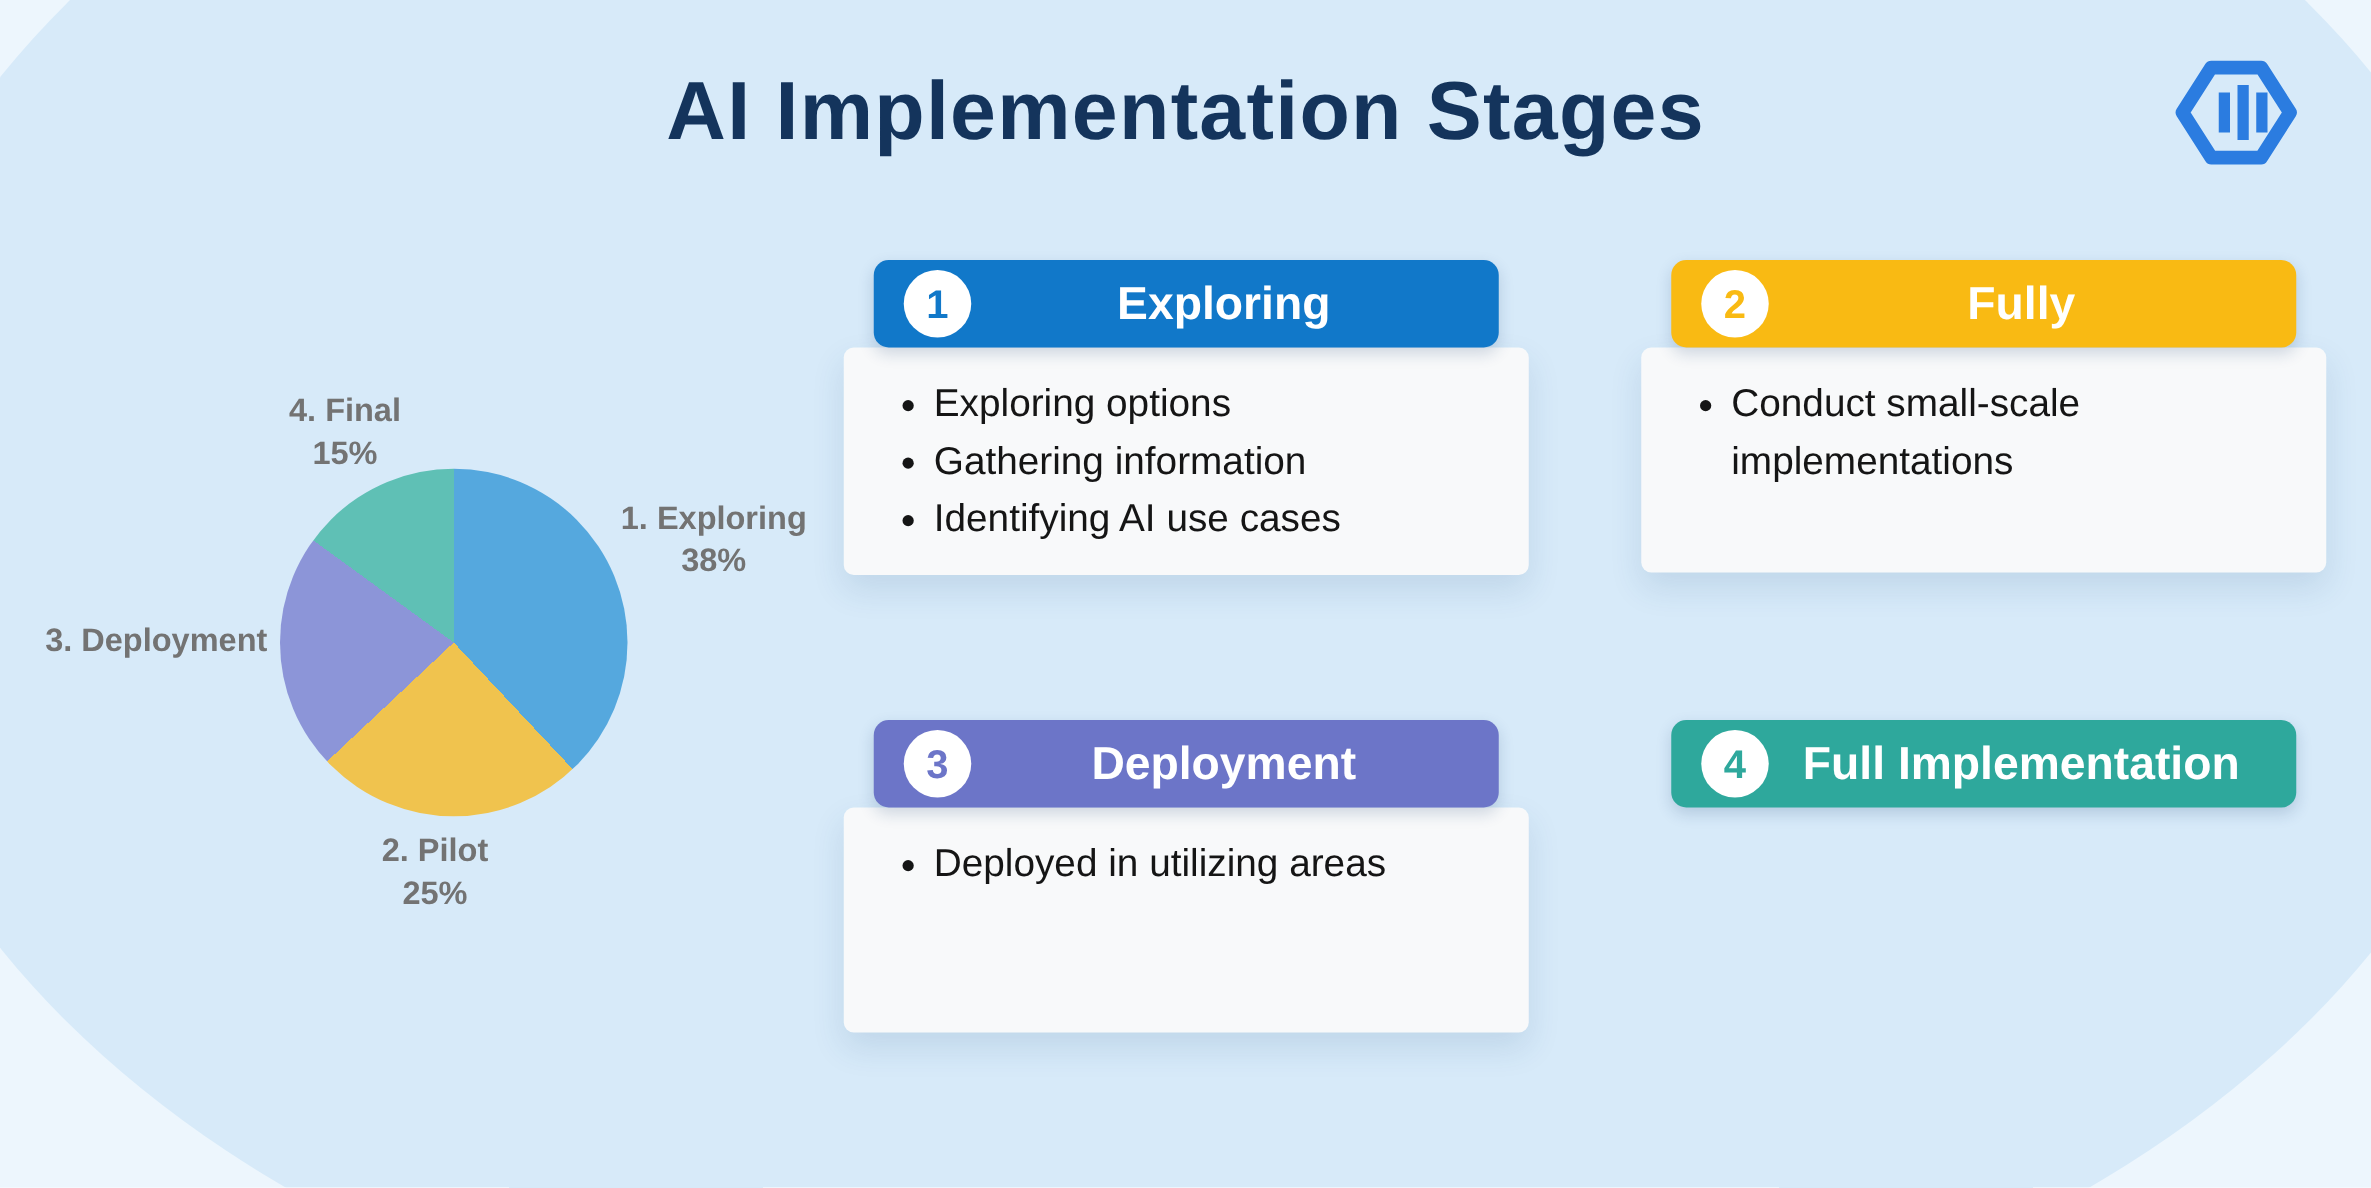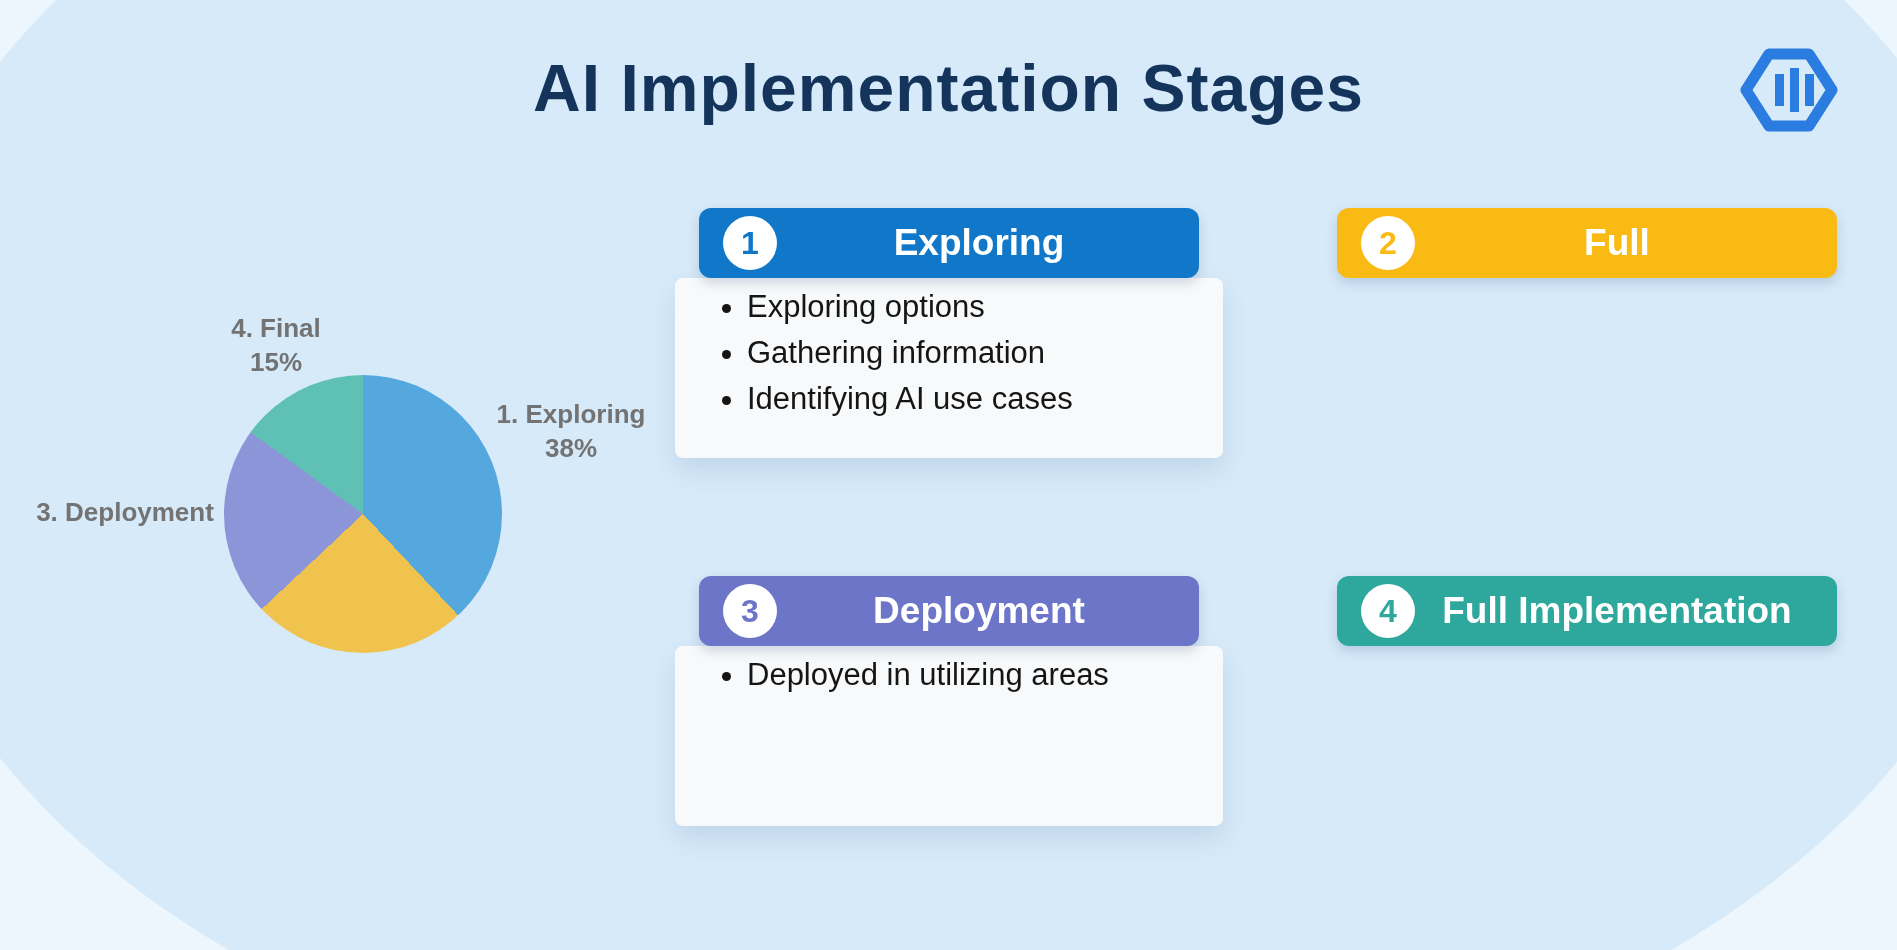--- a/index.html
+++ b/index.html
@@ -43,21 +43,21 @@
     display:flex;align-items:center;justify-content:center;
     font-size:32px;font-weight:bold;flex:0 0 auto;
   }
   .card-title{
     flex:1;text-align:center;color:#ffffff;font-size:37px;font-weight:bold;
     padding-right:18px;white-space:nowrap;
   }
   .card-body{
     background:#f8f9fa;border-radius:8px;min-height:180px;
     box-shadow:0 12px 26px rgba(24,70,120,0.12);
-    padding:6px 30px 22px 34px;position:relative;z-index:1;
+    padding:22px 30px 22px 34px;position:relative;z-index:1;
   }
   .bullets{margin:0;padding-left:38px;max-width:400px;list-style:disc;}
   .bullets li{font-size:31px;line-height:1.48;color:#151515;}
 </style>
 </head>
 <body>
 
 <div class="stage">
   <div class="bg-blob"></div>
 
@@ -71,20 +71,24 @@
       <rect x="66" y="26" width="9" height="32" fill="#2b7ce0"></rect>
     </svg>
   </div>
 
   <div class="pie" style="background: conic-gradient(rgb(85, 168, 222) 0%, rgb(85, 168, 222) 38%, rgb(240, 195, 78) 38%, rgb(240, 195, 78) 63%, rgb(140, 149, 216) 63%, rgb(140, 149, 216) 85%, rgb(95, 192, 181) 85%, rgb(95, 192, 181) 100%);"></div>
 
   <div class="pie-label pl-exploring">
     <div>1. Exploring</div>
     <div>38%</div>
   </div>
+  <div class="pie-label pl-pilot">
+    <div>2. Pilot</div>
+    <div>25%</div>
+  </div>
   <div class="pie-label pl-deployment">
     <div>3. Deployment</div>
   </div>
   <div class="pie-label pl-final">
     <div>4. Final</div>
     <div>15%</div>
   </div>
 
   <section class="card card-1">
     <header class="card-header" style="background-color: rgb(17, 120, 201);">
@@ -96,22 +100,27 @@
           <li>Exploring options</li>
           <li>Gathering information</li>
           <li>Identifying AI use cases</li>
         </ul>
     </div>
   </section>
 
   <section class="card card-2">
     <header class="card-header" style="background-color: rgb(249, 186, 19);">
       <span class="num-circle" style="color: rgb(249, 186, 19);">2</span>
-      <span class="card-title">Full</span>
+      <span class="card-title">Fully</span>
     </header>
+    <div class="card-body">
+      <ul class="bullets">
+          <li>Conduct small-scale implementations</li>
+        </ul>
+    </div>
   </section>
 
   <section class="card card-3">
     <header class="card-header" style="background-color: rgb(108, 117, 200);">
       <span class="num-circle" style="color: rgb(108, 117, 200);">3</span>
       <span class="card-title">Deployment</span>
     </header>
     <div class="card-body">
       <ul class="bullets">
           <li>Deployed in utilizing areas</li>

